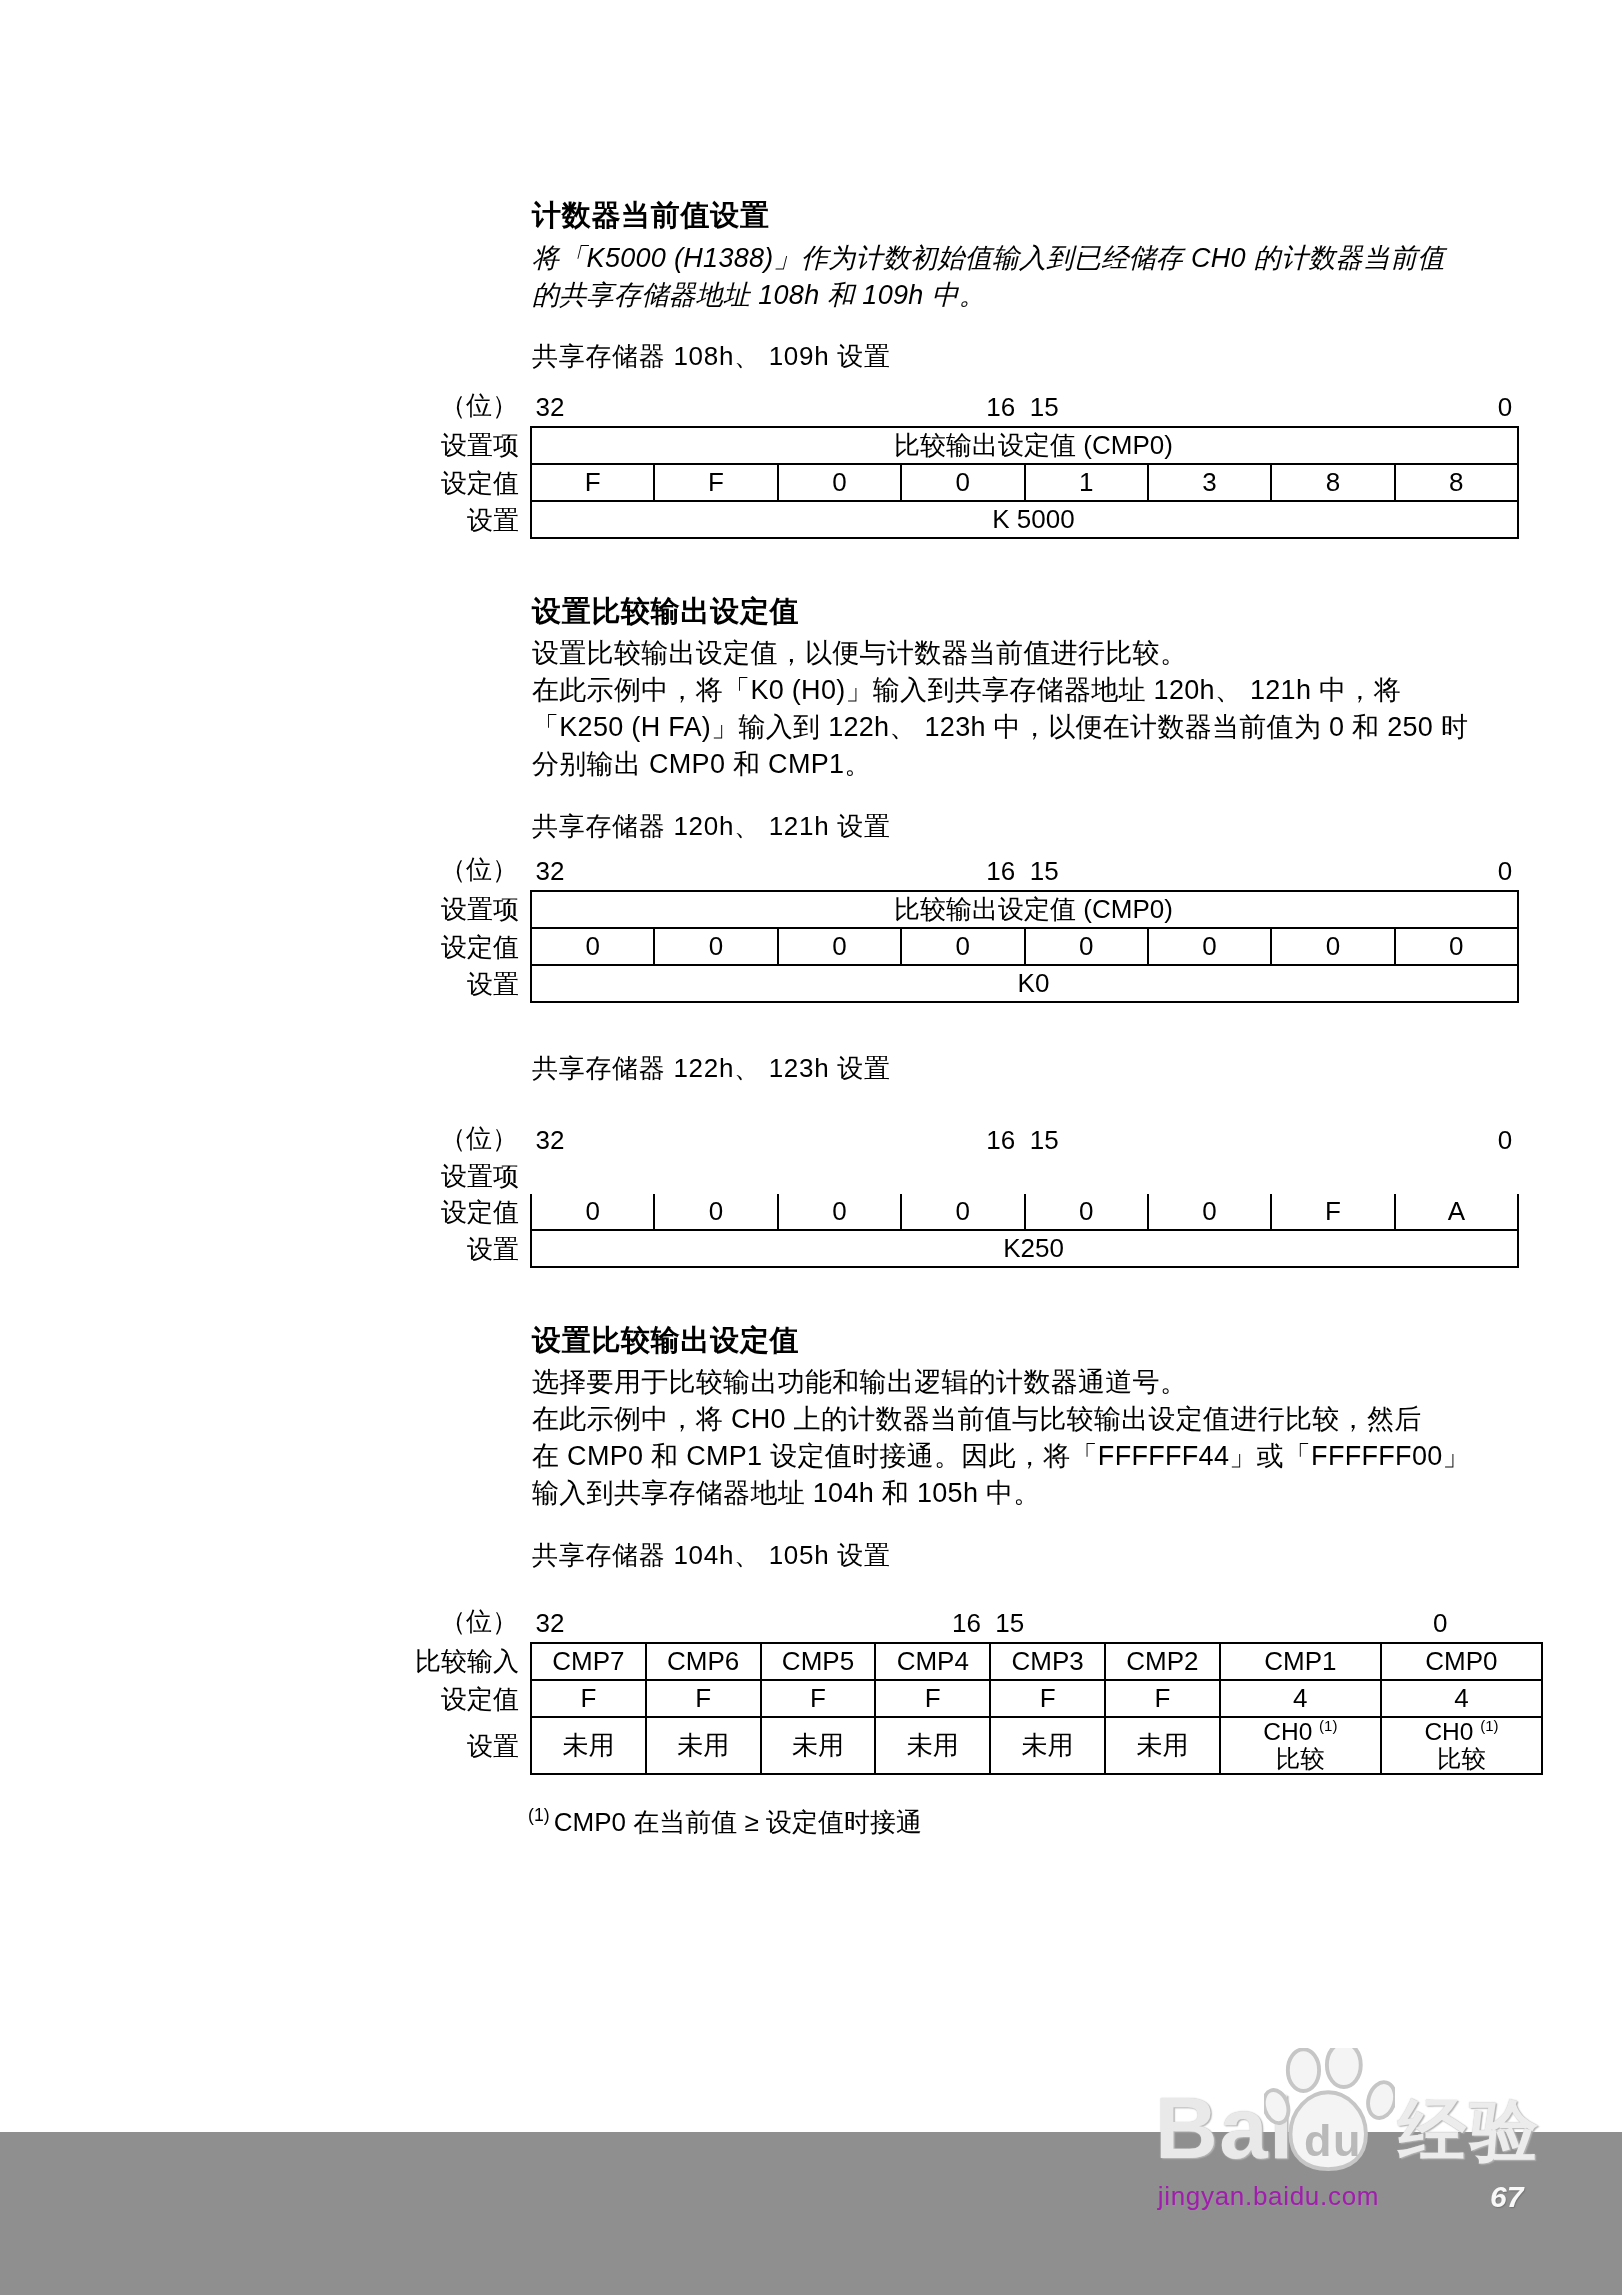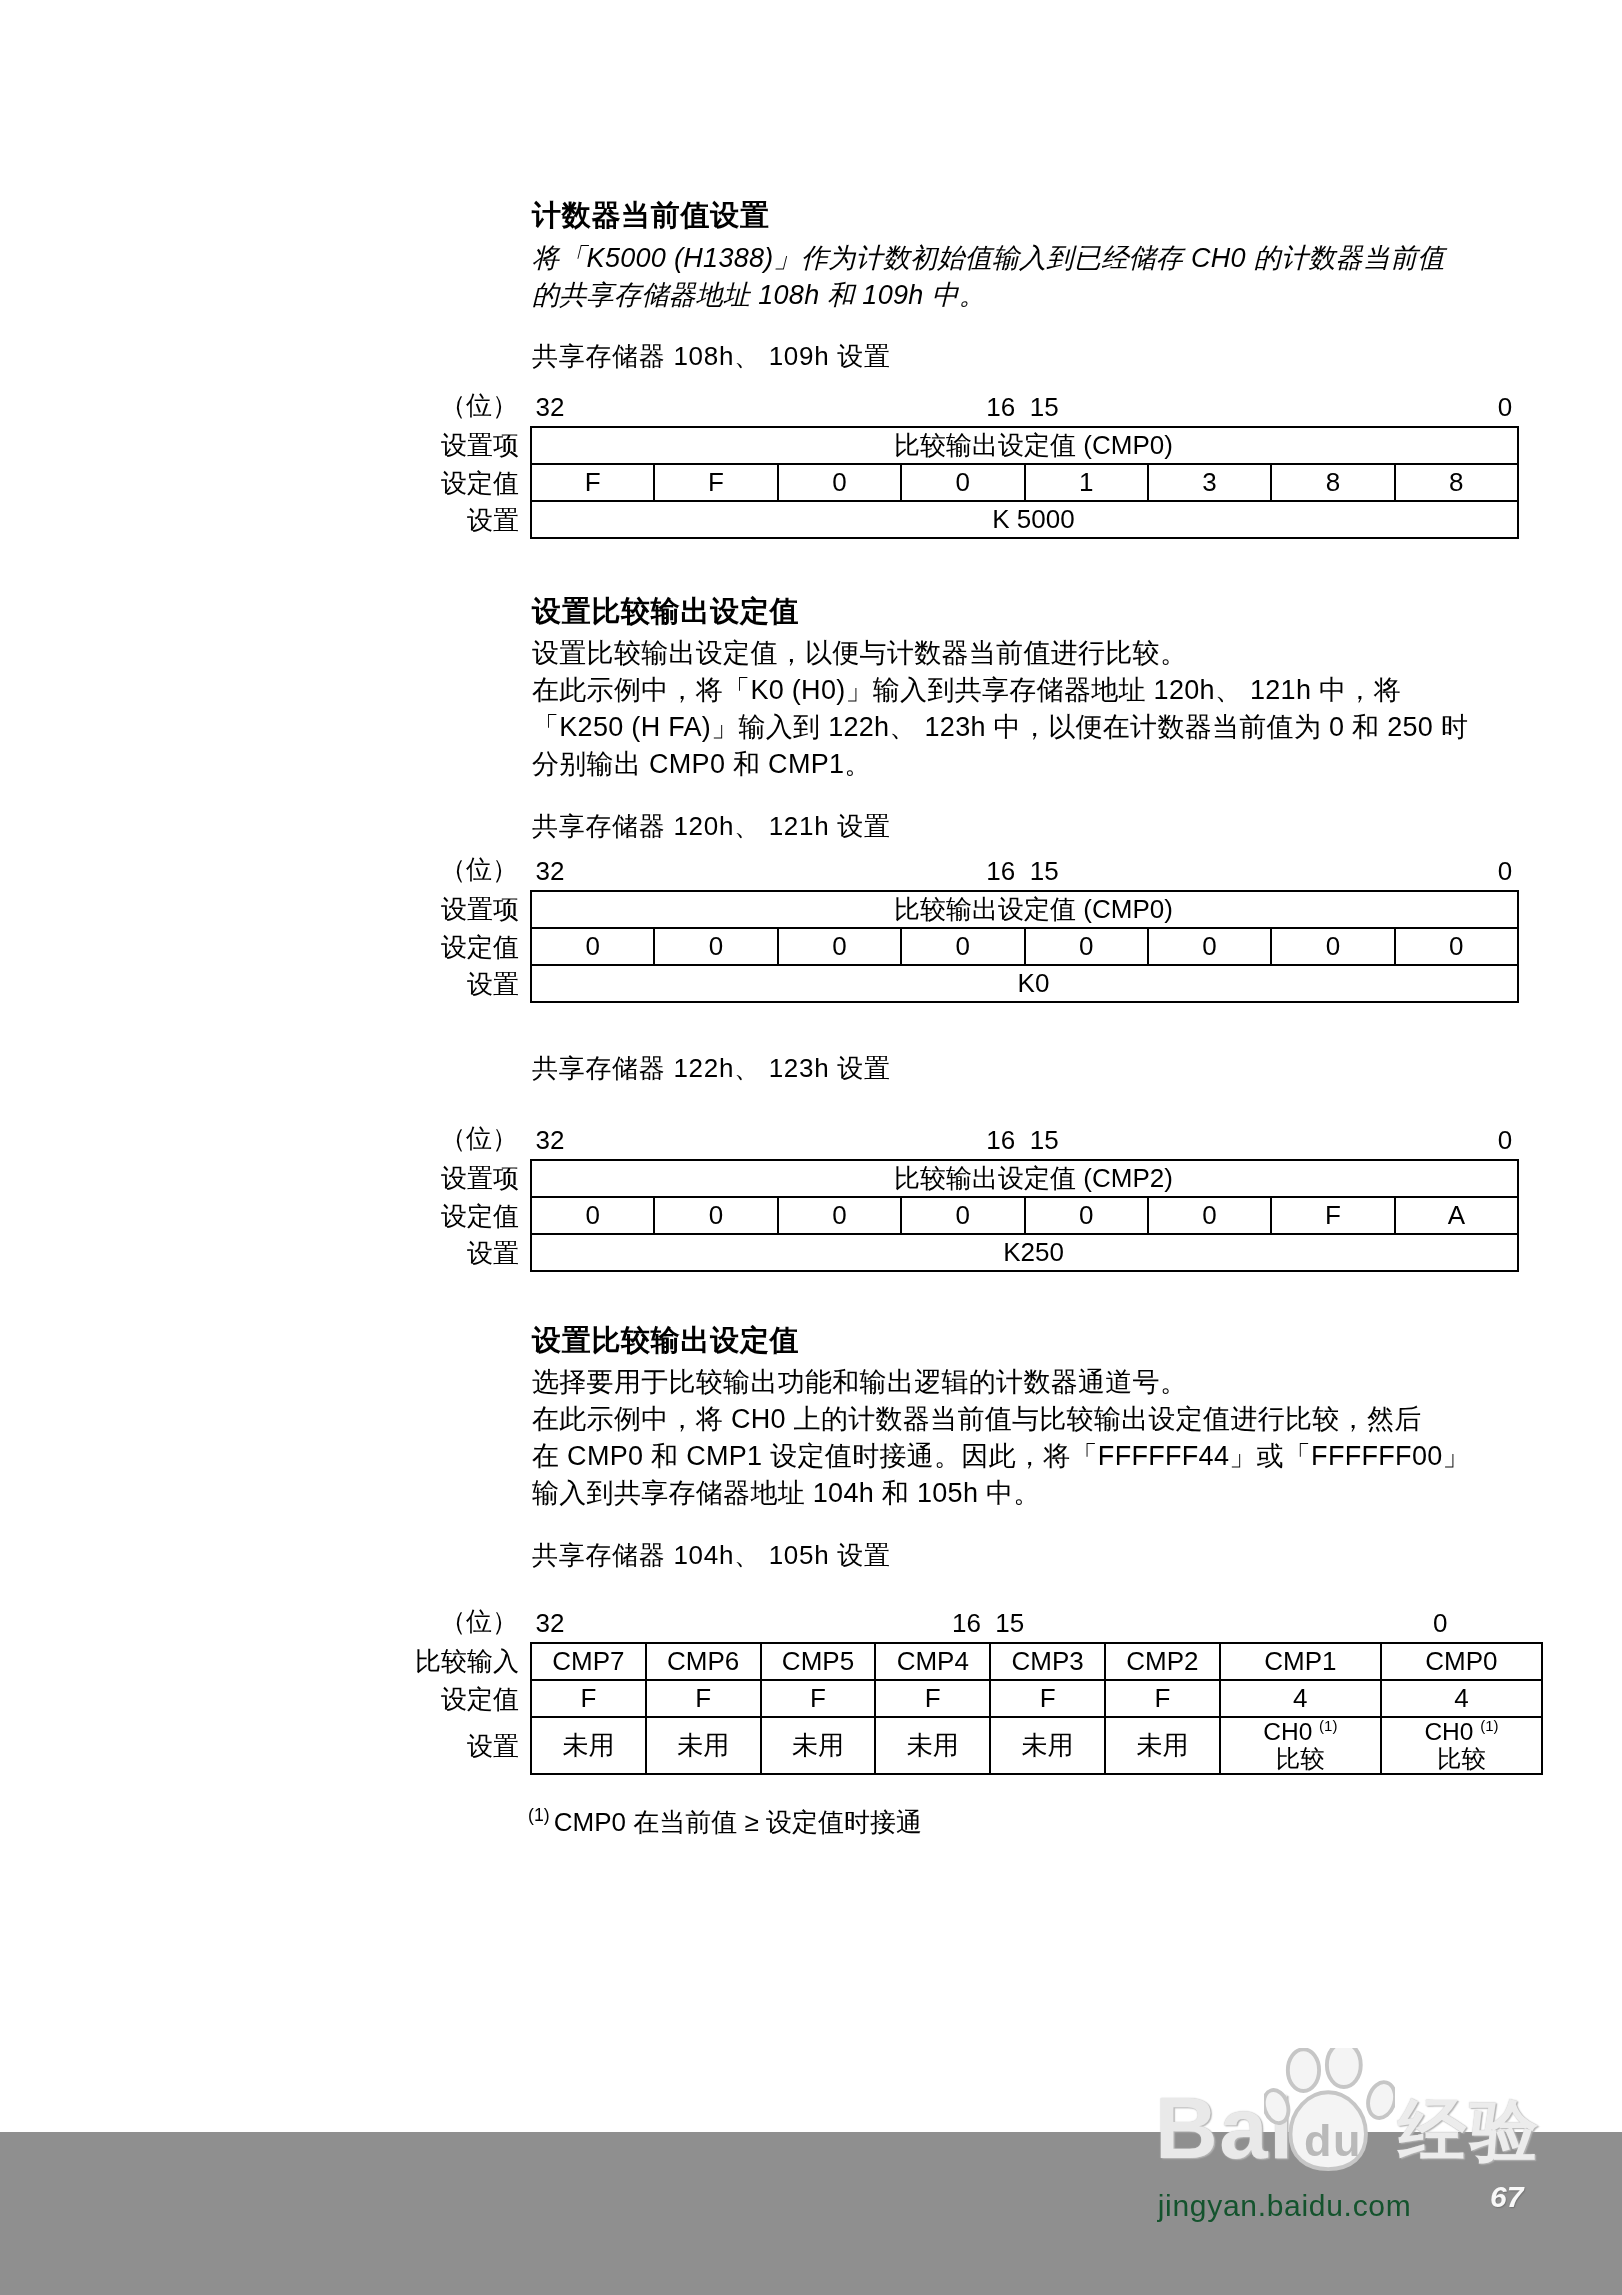--- a/index.html
+++ b/index.html
@@ -65,21 +65,21 @@
   }
   .wm-paw{position:absolute;left:109px;bottom:5.5px;width:131px;height:125px;}
   .wm-du{
     position:absolute;left:149px;bottom:11px;font-size:45px;font-weight:bold;color:#b9b9b9;
     letter-spacing:1.4px;
   }
   .wm-cn{
     position:absolute;left:243px;bottom:1.4px;font-size:68px;font-weight:bold;
     color:#ececec;text-shadow:0 0 1.4px #bdbdbd,1.4px 1.4px 1.4px #b3b3b3;letter-spacing:4.1px;
   }
-  .wm-site{margin-top:11px;font-size:30px;color:#14532d;letter-spacing:0.7px;padding-left:2.7px;}
+  .wm-site{margin-top:3px;font-size:26px;color:#a21caf;letter-spacing:0.7px;padding-left:2.7px;}
   .pagenum{
     left:1490px;top:2180px;font-size:30px;font-weight:bold;font-style:italic;
     color:#f8f8f8;text-shadow:0.7px 0.7px 1.4px #6f6f6f;z-index:5;
   }
 </style>
 </head>
 <body>
 
 <div class="page">
 
@@ -171,23 +171,20 @@
 
   <div class="rtable" style="top:1130px;">
     <div class="ruler">
       <span class="r-wei">（位）</span>
       <span class="r-32">32</span>
       <span class="r-mid">16  15</span>
       <span class="r-0">0</span>
     </div>
     <div class="trow first">
       <div class="rlabel">设置项</div>
-      <div class="rcells">
-          <div class="mcell">比较输出设定值 (CMP2)</div>
-        </div>
     </div>
     <div class="trow">
       <div class="rlabel">设定值</div>
       <div class="rcells">
           <div class="cell">0</div>
           <div class="cell">0</div>
           <div class="cell">0</div>
           <div class="cell">0</div>
           <div class="cell">0</div>
           <div class="cell">0</div>

